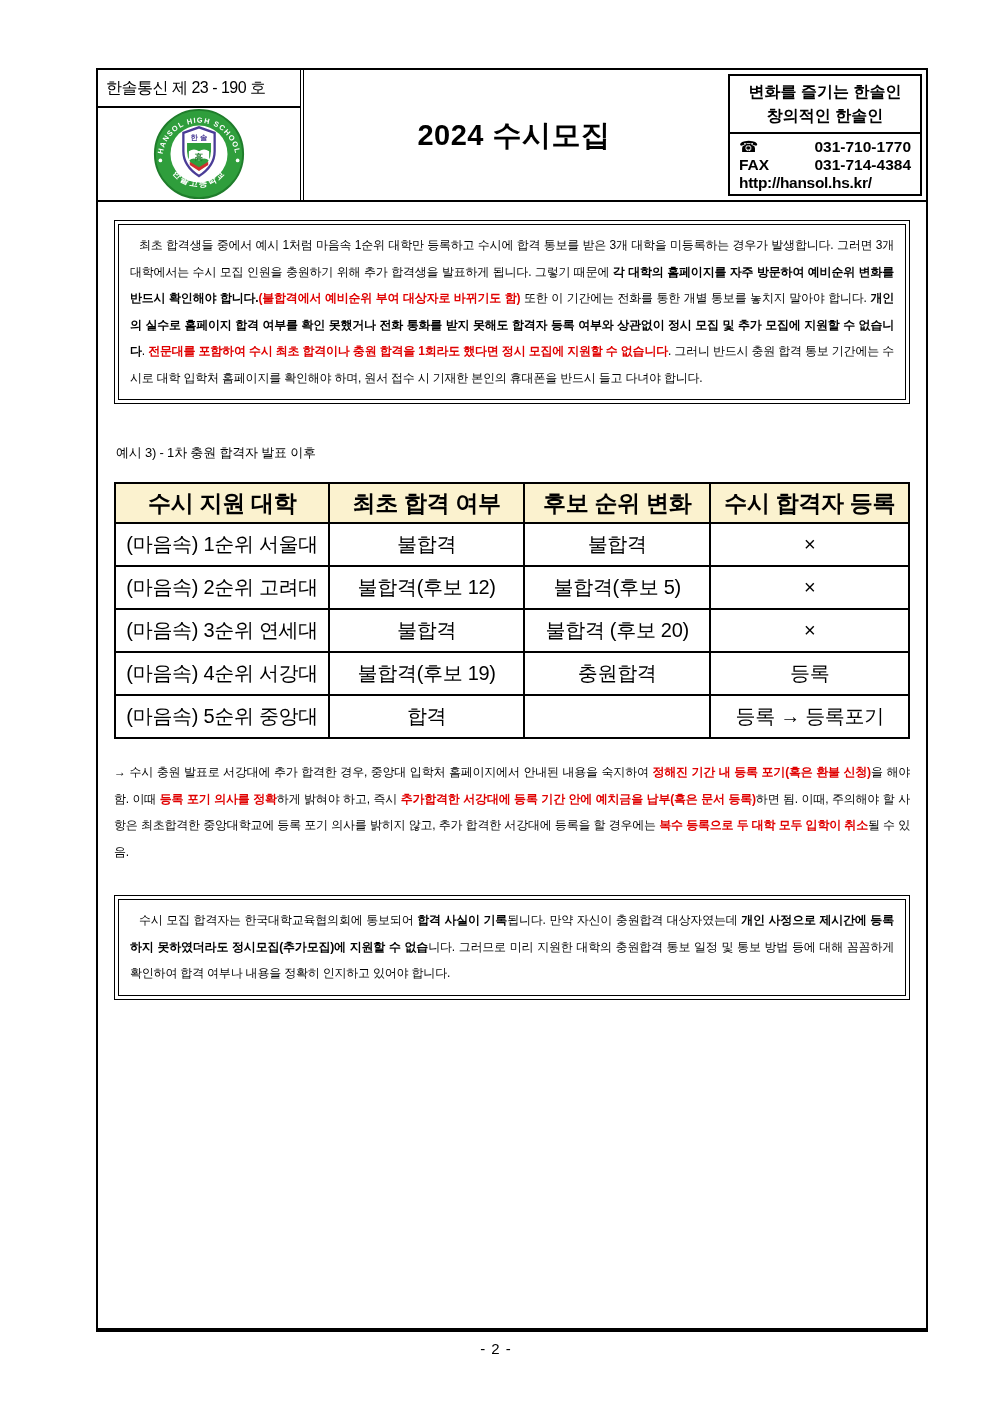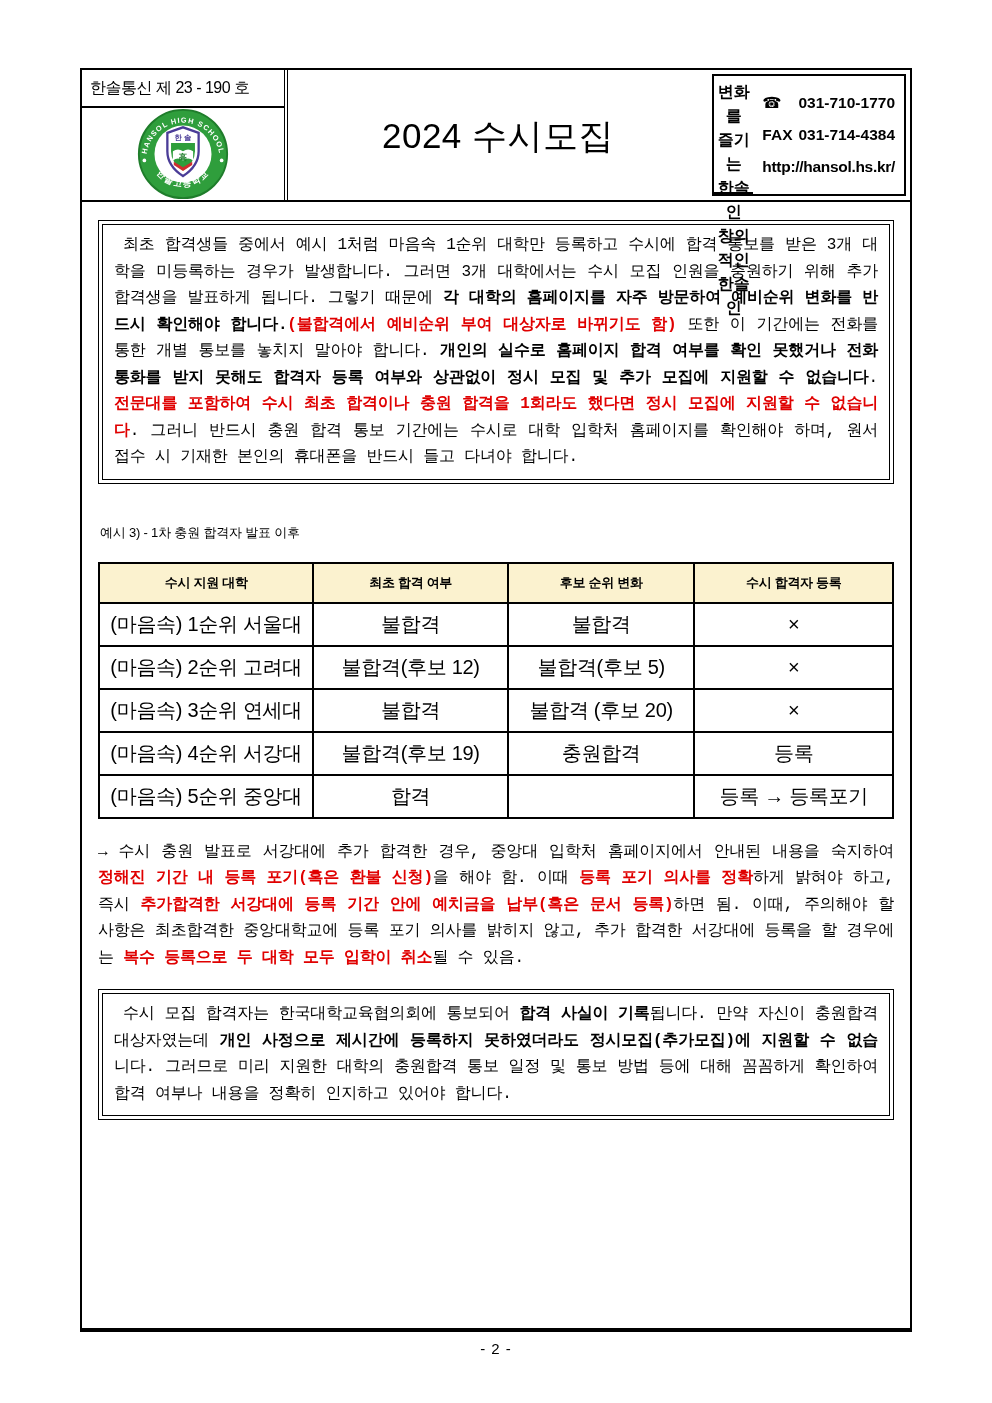--- a/index.html
+++ b/index.html
@@ -3,58 +3,58 @@
 <meta charset="utf-8">
 <style>
   * { margin:0; padding:0; box-sizing:border-box; }
   html,body { background:#ffffff; }
   body {
     width:992px; height:1403px; position:relative;
     font-family:"Liberation Sans","DejaVu Sans",sans-serif;
     color:#000;
   }
   .frame {
-    position:absolute; left:80px; top:68px; width:832px; height:1264px;
+    position:absolute; left:96px; top:68px; width:832px; height:1264px;
     border:2px solid #000; border-bottom-width:4px; background:#fff;
   }
   
   .header { display:flex; height:132px; border-bottom:2px solid #000; }
   .h-left { width:206px; border-right:4px double #000; display:flex; flex-direction:column; }
   .issue-box {
     border-bottom:2px solid #000; padding:8px 8px 7px; font-size:16px;
     letter-spacing:-0.5px; white-space:nowrap;
   }
   .logo-wrap { flex:1; display:flex; align-items:center; justify-content:center; }
   .h-center { flex:1; display:flex; flex-direction:column; align-items:center; justify-content:center; }
-  .title-line { font-size:35px; font-weight:normal; line-height:37px; letter-spacing:0.5px; }
+  .title-line { font-size:29px; font-weight:bold; line-height:37px; letter-spacing:0.5px; }
   .h-right { width:202px; padding:4px; }
-  .info-box { border:2px solid #000; height:100%; display:flex; }
+  .info-box { border:2px solid #000; height:100%; display:flex; flex-direction:column; }
   .motto {
     border-bottom:2px solid #000; text-align:center; font-weight:bold;
     font-size:16px; line-height:24px; padding:4px 2px;
   }
   .contact { flex:1; padding:4px 9px; font-weight:bold; font-size:15.5px;
     display:flex; flex-direction:column; justify-content:space-evenly; }
   .c-row { display:flex; justify-content:space-between; align-items:center; }
   .c-url { letter-spacing:-0.3px; }
   
   .doc-body { padding:18px 16px 0; }
   .dbox { border:1.5px solid #000; padding:3px; background:#fff; }
   .dbox-inner { border:1.5px solid #000; padding:7px 11px 8px; }
-  .rich { font-size:16px; line-height:26.5px; text-align:justify; letter-spacing:-0.2px;font-family:Liberation Mono, monospace; }
+  .rich { font-size:12px; line-height:26.5px; text-align:justify; letter-spacing:-0.2px; }
   .indent { text-indent:9px; }
   .s-b { font-weight:bold; }
   .s-rb { font-weight:bold; color:var(--red,#e00000); }
   .example-heading { margin:40px 2px 0; font-size:13px; letter-spacing:-0.2px; }
   table.adm { width:100%; border-collapse:collapse; margin-top:20px; }
   .adm th, .adm td { border:2px solid #000; text-align:center; letter-spacing:-0.3px; }
-  .adm th { background:var(--hdr-bg,#fbf2cf); height:40px; font-size:13px; font-weight:bold; }
+  .adm th { background:var(--hdr-bg,#fbf2cf); height:40px; font-size:23px; font-weight:bold; }
   .adm td { height:43px; font-size:20px; font-weight:normal; }
   .note { margin-top:20px; }
-  .outro { margin-top:18px; }
+  .outro { margin-top:30px; }
   .page-num {
     position:absolute; left:0; top:1340px; width:100%;
     text-align:center; font-size:15px; letter-spacing:1px;
   }
 </style>
 </head>
 <body>
 
 <div class="frame">
 

